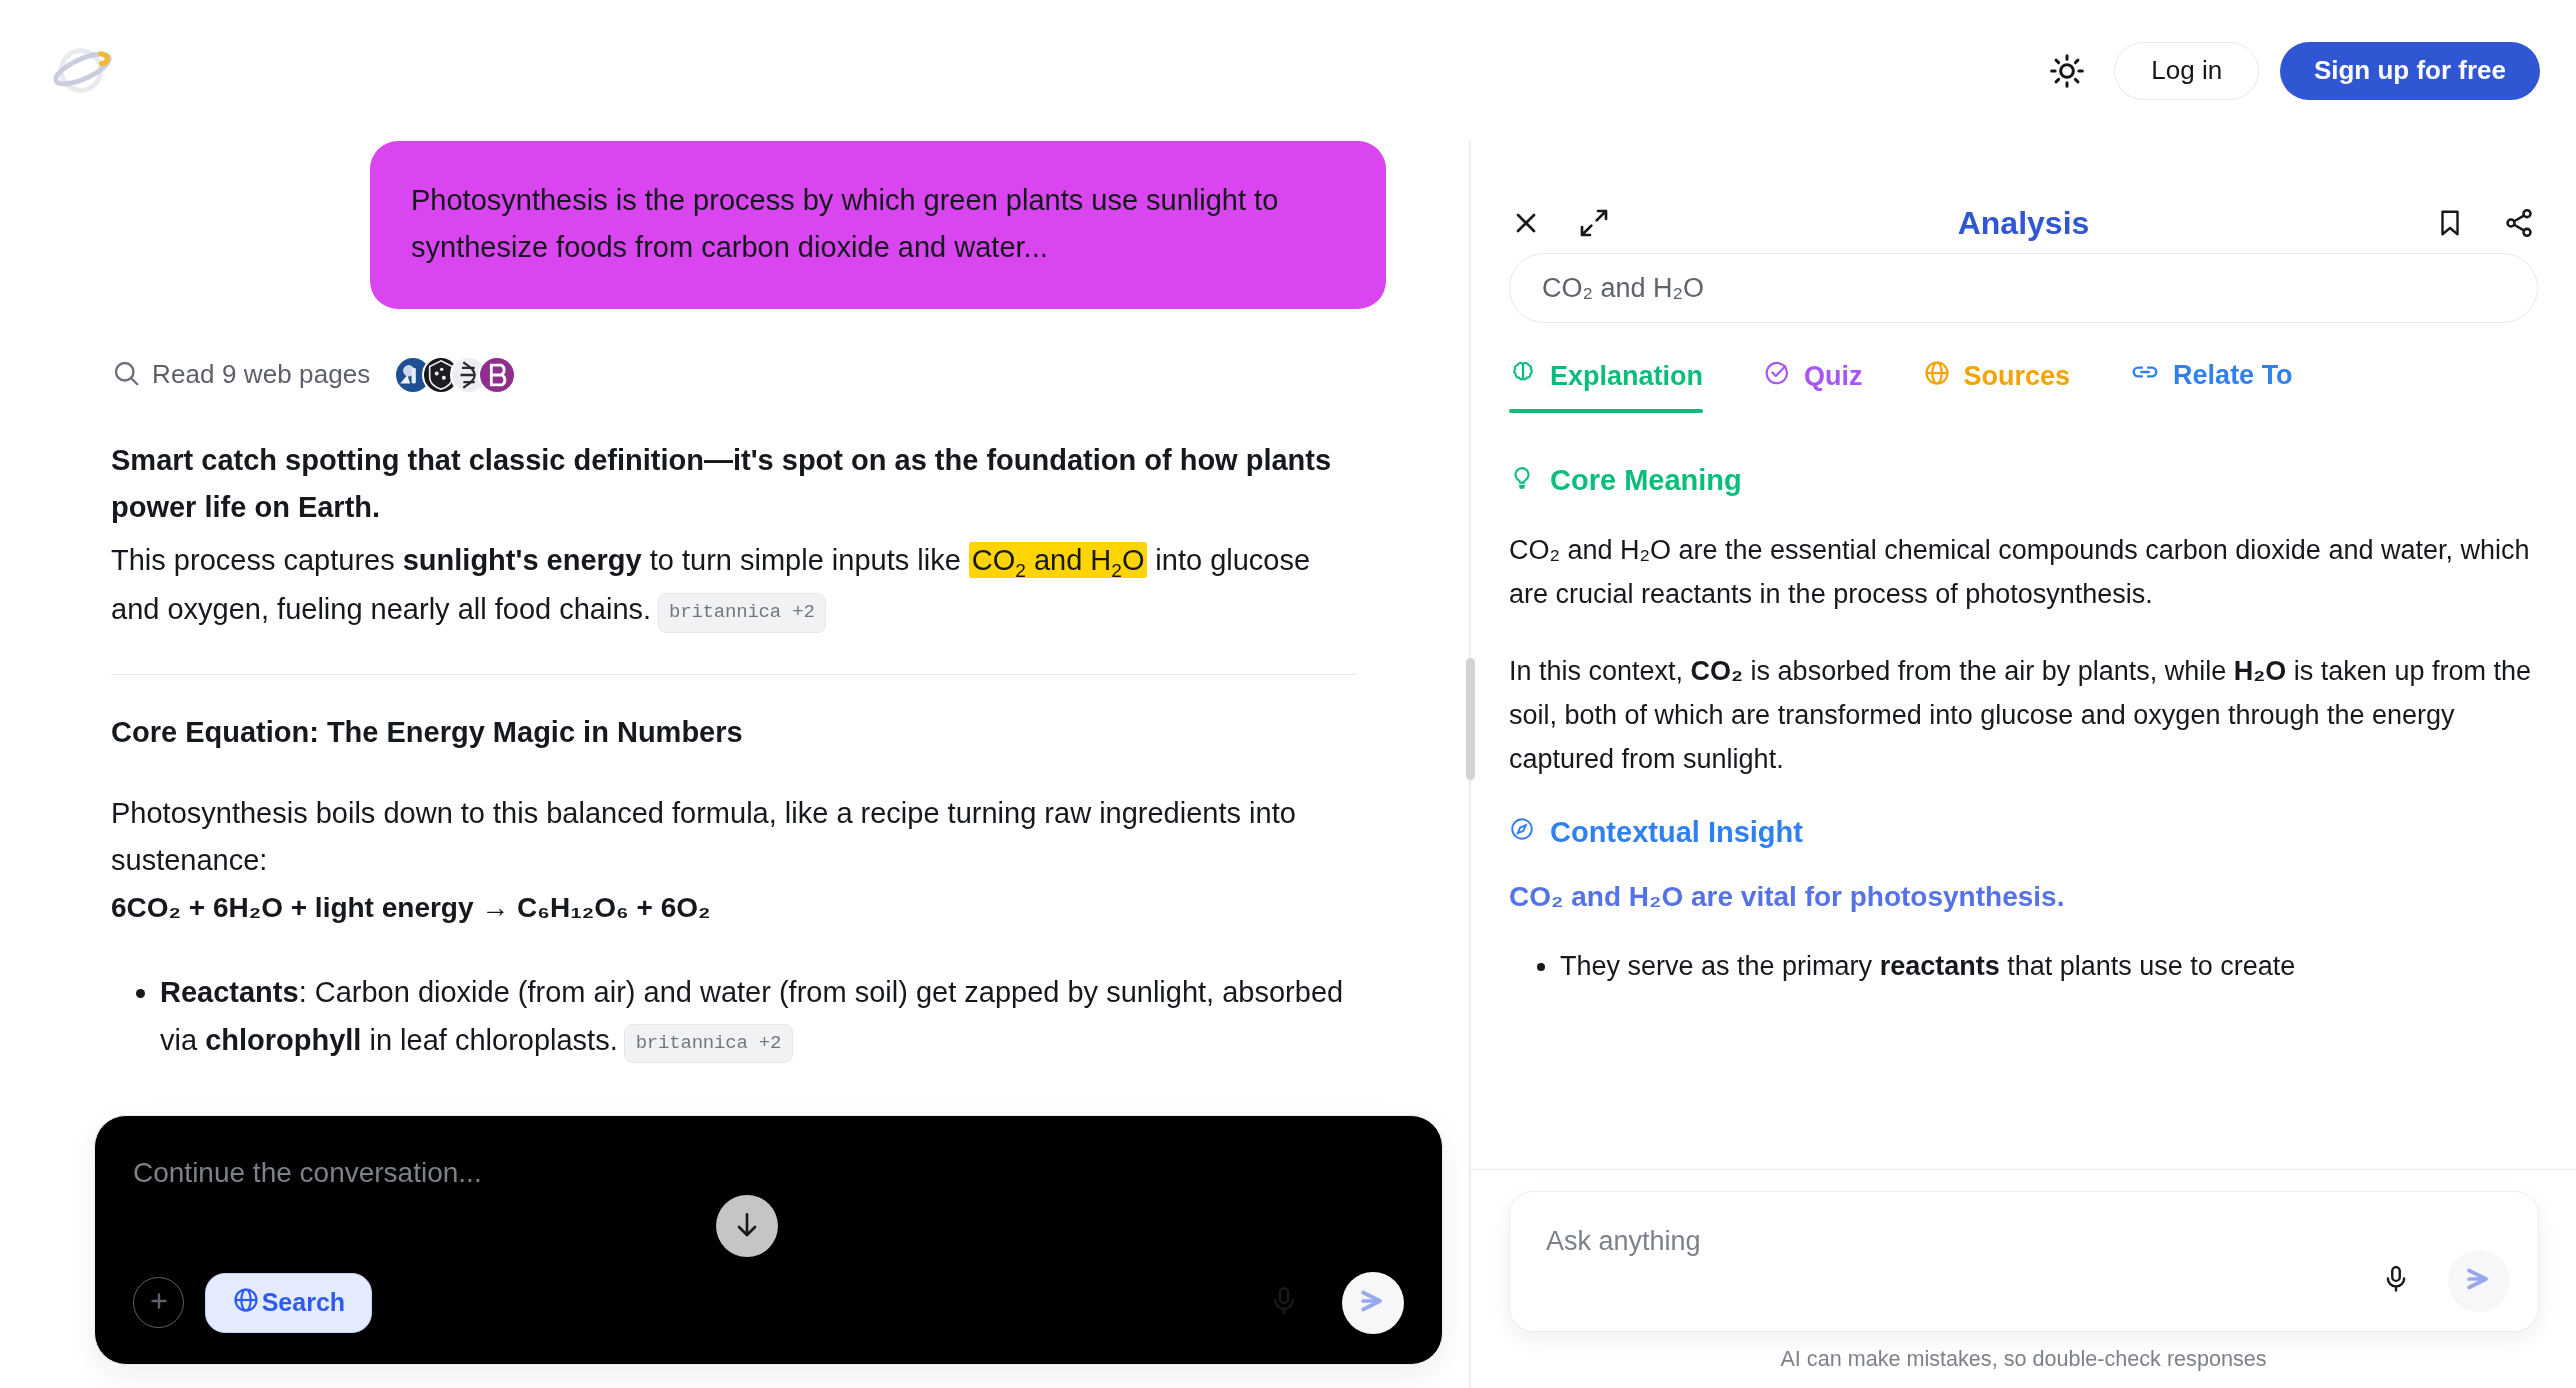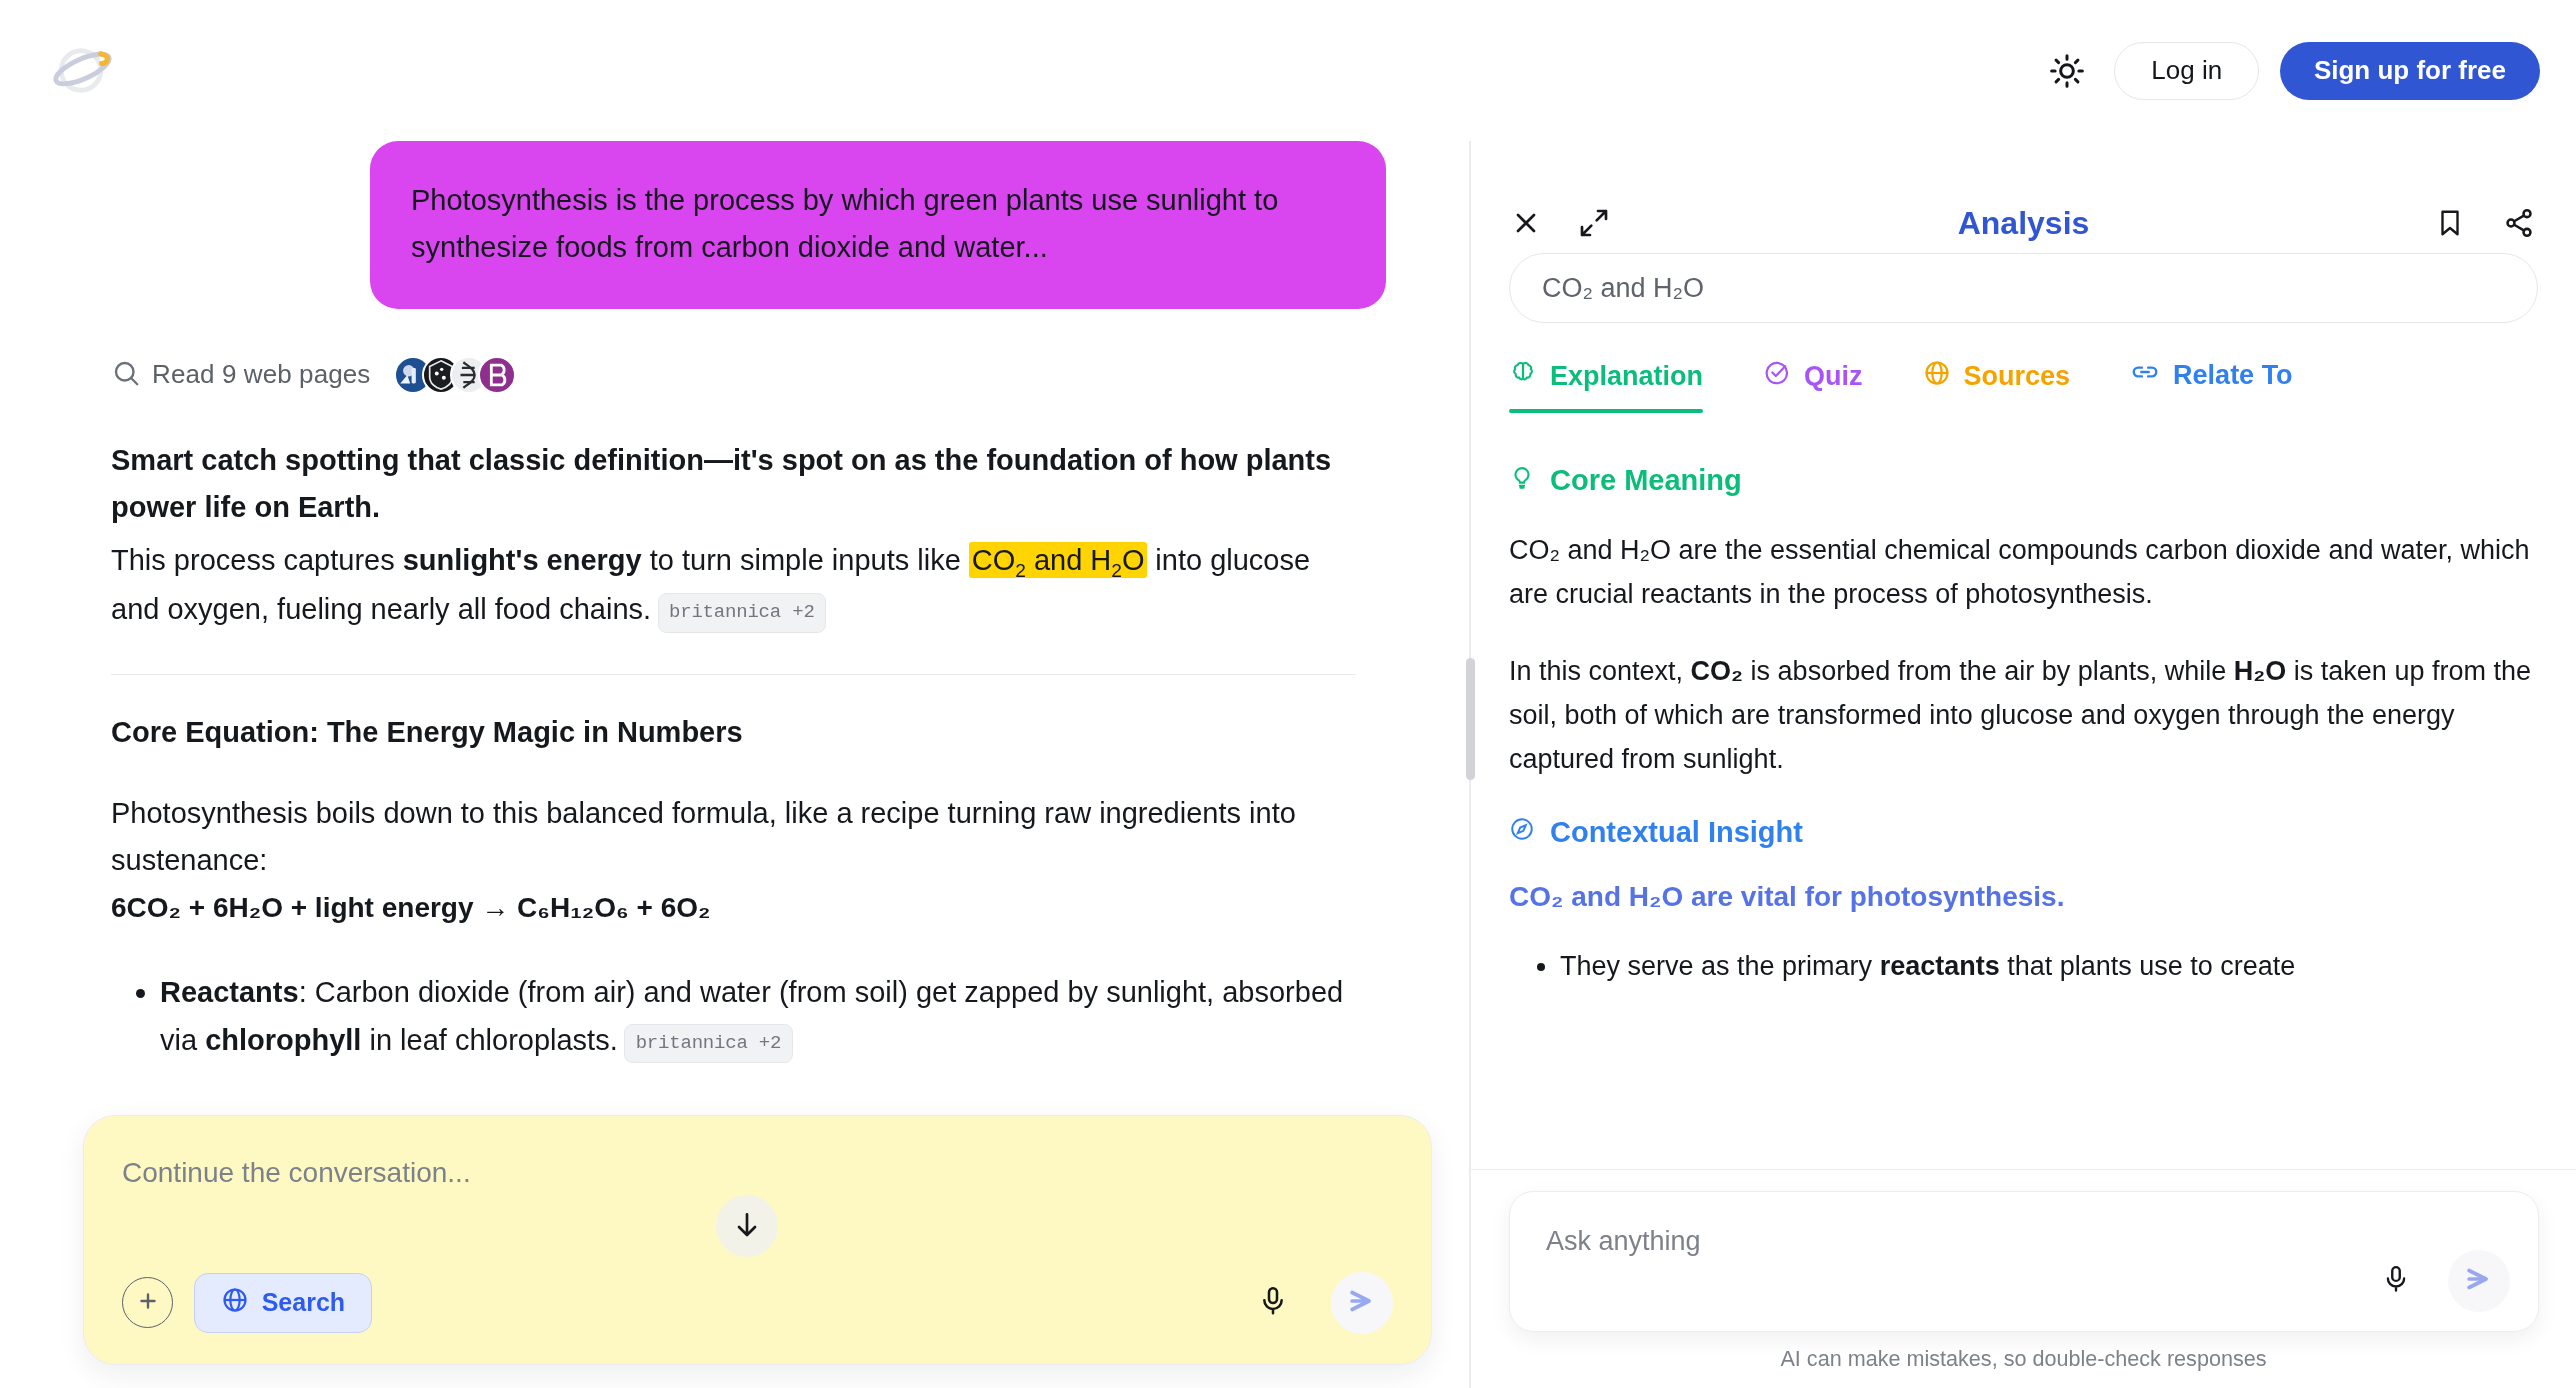--- a/index.html
+++ b/index.html
@@ -111,39 +111,39 @@
   .scroll-down-btn {
     position: absolute; left: 716px; top: 1054px;
     width: 62px; height: 62px; border-radius: 50%;
     background: rgba(240,240,242,.82);
     display: flex; align-items: center; justify-content: center;
     z-index: 20; cursor: pointer; border: none;
   }
 
   
   .composer {
-    position: absolute; left: 83px; bottom: 24.4px; width: 1349px; height: 250px;
-    background: #fef9c3; border: 1.4px solid #ededf0; border-radius: 32px;
+    position: absolute; left: 94px; bottom: 24.4px; width: 1349px; height: 250px;
+    background: #000000; border: 1.4px solid #ededf0; border-radius: 32px;
     box-shadow: 0 9.4px 28px rgba(20,22,30,.07);
     padding: 41px 38px 0 38px;
   }
   .composer-placeholder { font-size: 28px; color: #7c818a; }
   .composer-row {
     position: absolute; left: 38px; right: 38px; bottom: 30px;
     display: flex; align-items: center;
   }
   .plus-btn {
     width: 51px; height: 51px; border-radius: 50%;
     border: 1.9px solid #5c6069; background: transparent;
     display: flex; align-items: center; justify-content: center; cursor: pointer;
   }
   .search-pill {
     margin-left: 20.7px; height: 60px; padding: 0 26px;
-    background: #e5ebff; border: 1.4px solid #c3d0fb; border-radius: 14px;
-    display: flex; align-items: center; gap: 13px; cursor: pointer;
+    background: #e5ebff; border: 1.4px solid #c3d0fb; border-radius: 20px;
+    display: flex; align-items: center; gap: 2px; cursor: pointer;
     color: #2e5bef; font-size: 25px; font-weight: 600;
   }
   .composer-right { margin-left: auto; display: flex; align-items: center; gap: 32px; }
   .icon-btn {
     width: 53px; height: 53px; border-radius: 50%;
     display: flex; align-items: center; justify-content: center;
     background: transparent; border: none; cursor: pointer;
   }
   .send-btn {
     width: 62px; height: 62px; border-radius: 50%;

